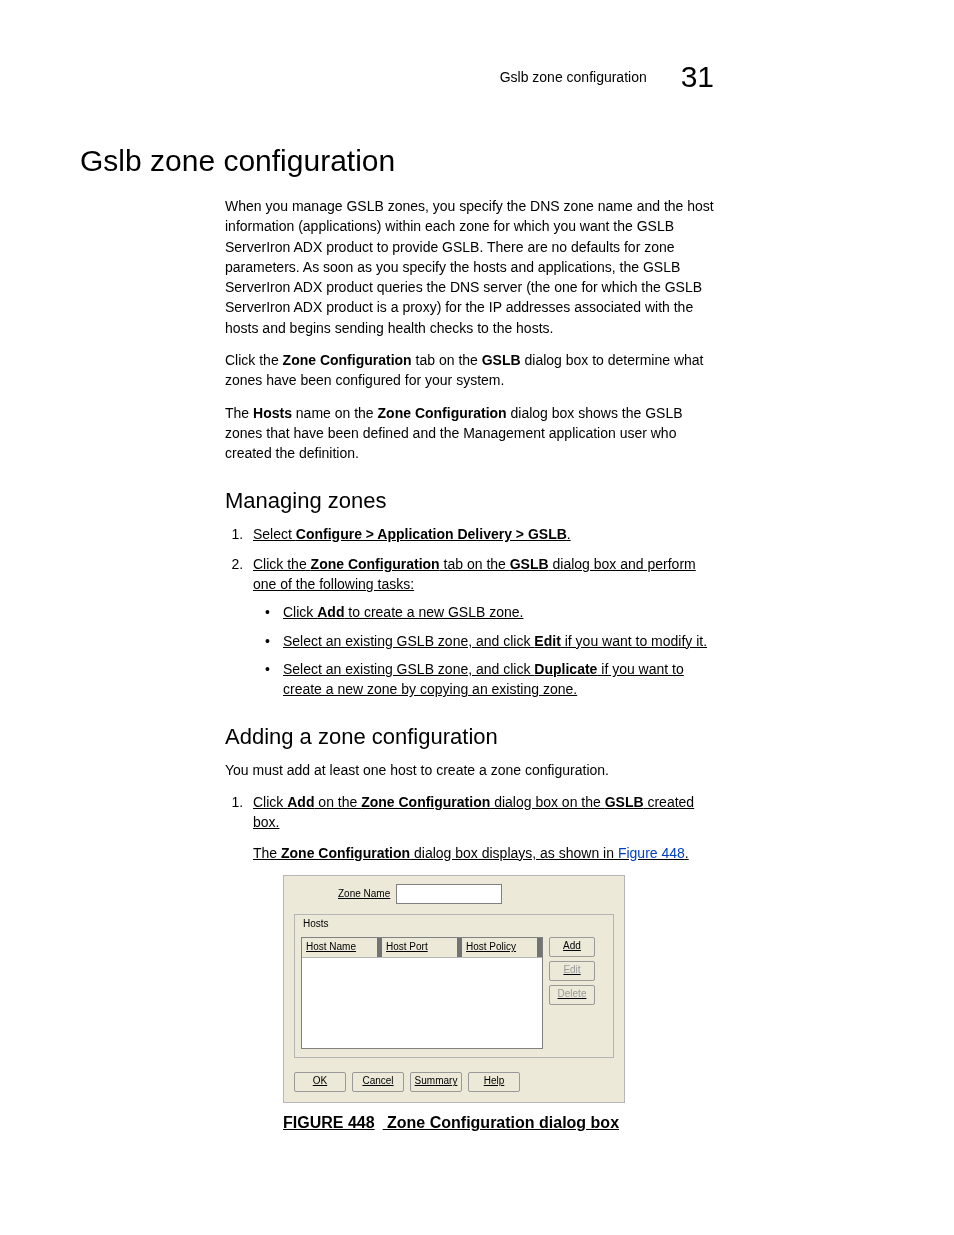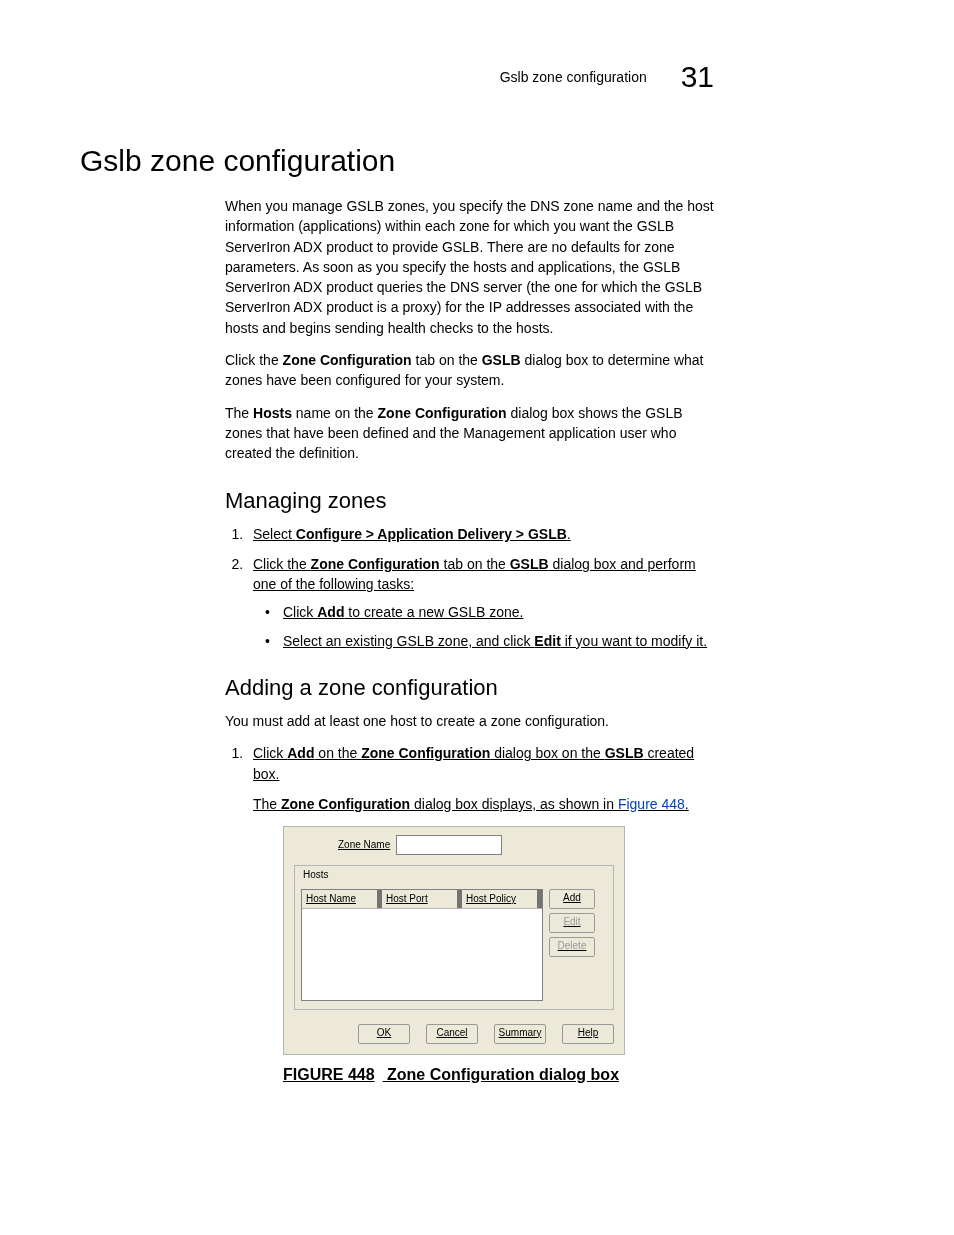--- a/index.html
+++ b/index.html
@@ -158,22 +158,22 @@
     border-radius: 2px;
     text-align: center;
     line-height: 16px;
     cursor: pointer;
   }
   .btn.disabled {
     color: #999;
   }
   .bottom-btns {
     display: flex;
-    justify-content: flex-end;
-    gap: 16px;
+    justify-content: flex-start;
+    gap: 6px;
     margin-top: 8px;
   }
   .bottom-btns .btn { width: 50px; }
   .figure-caption {
     font-size: 16px;
     margin-top: 8px;
   }
   .figure-caption .fignum { font-weight: bold; margin-right: 8px;}
   .figure-caption .figtitle { font-weight: bold; }
 </style>
@@ -208,20 +208,23 @@
         <span>Select </span><span class="bold">Configure &gt; Application Delivery &gt; GSLB</span><span>.</span>
       </li>
       <li>
         <span>Click the </span><span class="bold">Zone Configuration</span><span> tab on the </span><span class="bold">GSLB</span><span> dialog box and perform one of the following tasks:</span>
         <ul class="bullets">
           <li>
             <span>Click </span><span class="bold">Add</span><span> to create a new GSLB zone.</span>
           </li>
           <li>
             <span>Select an existing GSLB zone, and click </span><span class="bold">Edit</span><span> if you want to modify it.</span>
+          </li>
+          <li>
+            <span>Select an existing GSLB zone, and click </span><span class="bold">Duplicate</span><span> if you want to create a new zone by copying an existing zone.</span>
           </li>
         </ul>
       </li>
     </ol>
 
     <h2>Adding a zone configuration</h2>
 
     <p>You must add at least one host to create a zone configuration.</p>
 
     <ol>

